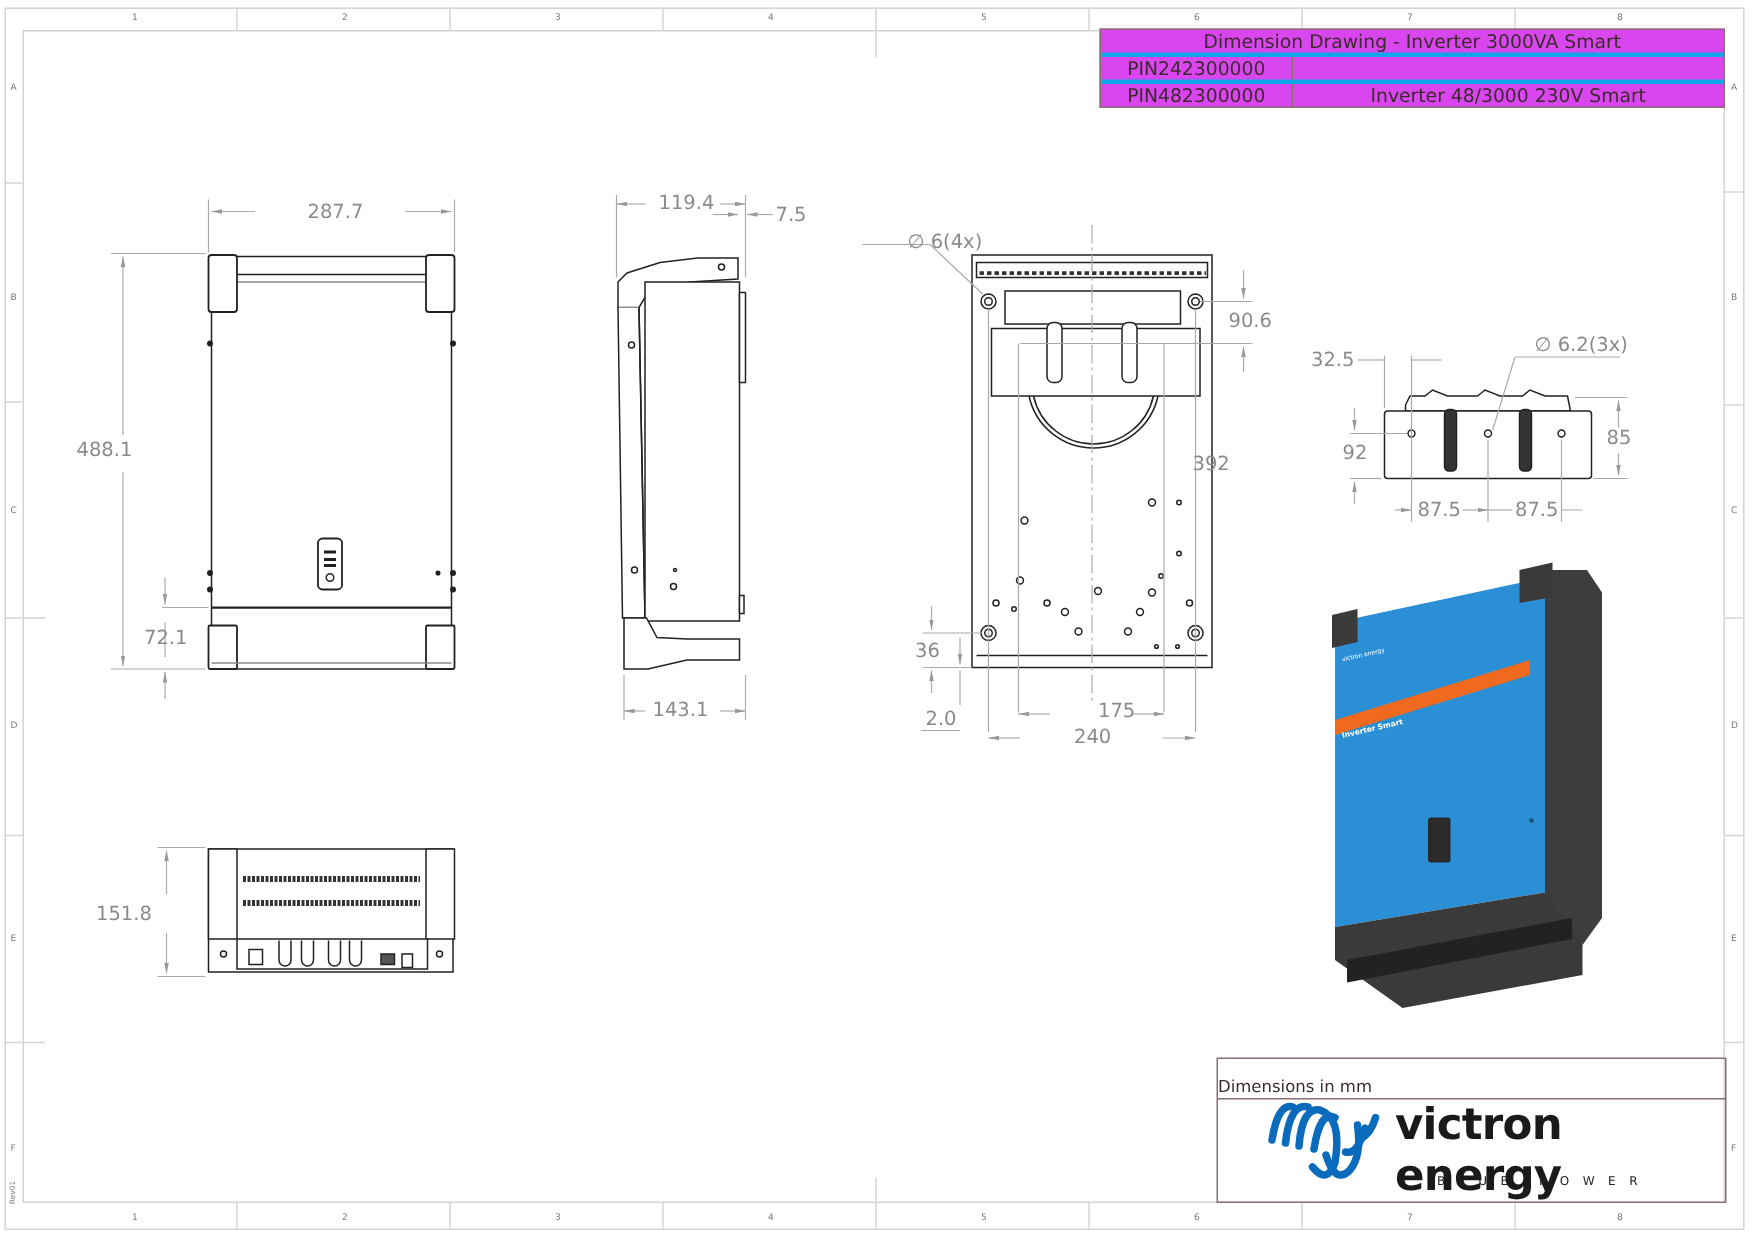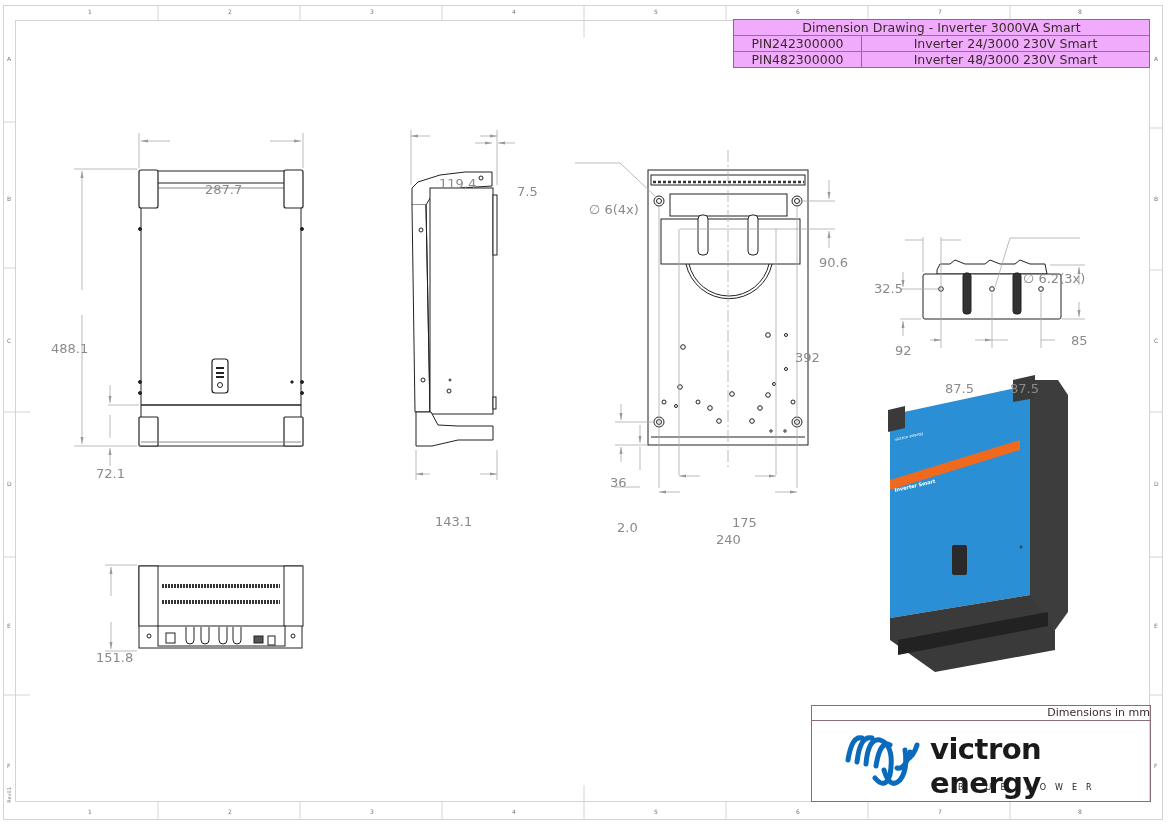--- a/index.html
+++ b/index.html
@@ -1,29 +1,29 @@
 <!DOCTYPE html>
 <html><head>
 <meta charset="utf-8">
 <style>
   html,body{margin:0;padding:0;background:#fff;}
   body{width:1175px;height:827px;position:relative;overflow:hidden;font-family:"DejaVu Sans",sans-serif;}
   .sheet{position:absolute;left:0;top:0;width:1175px;height:827px;}
   .frame-outer{position:absolute;left:3px;top:5px;width:1160px;height:815px;border:1px solid #d4d4d4;box-sizing:border-box;}
   .frame-inner{position:absolute;left:15px;top:20px;width:1135px;height:782px;border:1px solid #d4d4d4;box-sizing:border-box;}
   .zone-label{position:absolute;font-size:6px;color:#777;font-family:"DejaVu Sans",sans-serif;}
-  .title-block{position:absolute;left:733px;top:19px;width:417px;border:1px solid #8a6e74;box-sizing:border-box;font-size:12.5px;color:#3b2a2c;background:#f0abfc;}
-  .tb-row{display:flex;height:15px;line-height:15px;border-top:1px solid #0ea5e9;}
+  .title-block{position:absolute;left:733px;top:19px;width:417px;border:1px solid #8a6e74;box-sizing:border-box;font-size:12.5px;color:#3b2a2c;background:#d946ef;}
+  .tb-row{display:flex;height:15px;line-height:15px;border-top:3px solid #0ea5e9;}
   .tb-row:first-child{border-top:none;}
   .tb-title{width:100%;text-align:center;}
   .tb-pin{width:127px;text-align:center;border-right:1px solid #8a6e74;}
   .tb-desc{flex:1;text-align:center;}
-  .dim{position:absolute;font-size:13px;color:#8a8a8a;line-height:1;white-space:nowrap;margin-top:48px;}
+  .dim{position:absolute;font-size:13px;color:#8a8a8a;line-height:1;white-space:nowrap;}
   .units-block{position:absolute;left:811px;top:705px;width:340px;height:97px;border:1px solid #8a6e74;box-sizing:border-box;}
-  .units-title{height:14px;line-height:14px;text-align:right;font-size:11px;color:#3b2a2c;border-bottom:1px solid #8a6e74;}
+  .units-title{height:14px;line-height:14px;text-align:left;font-size:11px;color:#3b2a2c;border-bottom:1px solid #8a6e74;margin-top:12px;}
   .logo-text{position:absolute;left:118px;top:26px;font-size:29px;font-weight:bold;color:#1a1a1a;letter-spacing:-0.5px;font-family:"DejaVu Sans",sans-serif;}
   .logo-sub{position:absolute;left:146px;top:77px;font-size:8px;color:#222;letter-spacing:9px;}
   svg{position:absolute;left:0;top:0;}
 </style>
 </head>
 <body>
 
 <div class="sheet">
   <div class="frame-outer"></div>
   <div class="frame-inner"></div>
@@ -87,21 +87,20 @@
   <span class="zone-label" style="left:1154px;top:622px">E</span>
   <span class="zone-label" style="left:1154px;top:762px">F</span>
   <span class="zone-label" style="left:1px;top:792px;transform:rotate(-90deg);font-size:5px">Rev01</span>
 
   <div class="title-block">
     <div class="tb-row">
         <div class="tb-title">Dimension Drawing - Inverter 3000VA Smart</div>
       </div>
     <div class="tb-row">
       <div class="tb-pin">PIN242300000</div>
-      <div class="tb-desc">Inverter 24/3000 230V Smart</div>
     </div>
     <div class="tb-row">
       <div class="tb-pin">PIN482300000</div>
       <div class="tb-desc">Inverter 48/3000 230V Smart</div>
     </div>
   </div>
 
   <svg width="1175" height="827">
     <defs>
       <marker id="arr" markerWidth="8" markerHeight="6" refX="7" refY="3" orient="auto" markerUnits="userSpaceOnUse">
@@ -325,35 +324,35 @@
   </svg>
 
   <span class="dim" style="left:205px;top:135px">287.7</span>
   <span class="dim" style="left:51px;top:294px">488.1</span>
   <span class="dim" style="left:96px;top:419px">72.1</span>
 
   <span class="dim" style="left:439px;top:129px">119.4</span>
   <span class="dim" style="left:517px;top:137px">7.5</span>
   <span class="dim" style="left:435px;top:467px">143.1</span>
 
-  <span class="dim" style="left:589px;top:155px">∅ 6(4x)</span>
+  <span class="dim" style="left:605px;top:155px">∅ 6(4x)</span>
   <span class="dim" style="left:819px;top:208px">90.6</span>
   <span class="dim" style="left:795px;top:303px">392</span>
   <span class="dim" style="left:610px;top:428px">36</span>
   <span class="dim" style="left:617px;top:473px">2.0</span>
   <span class="dim" style="left:732px;top:468px">175</span>
   <span class="dim" style="left:716px;top:485px">240</span>
 
   <span class="dim" style="left:874px;top:234px">32.5</span>
   <span class="dim" style="left:1023px;top:224px">∅ 6.2(3x)</span>
   <span class="dim" style="left:895px;top:296px">92</span>
   <span class="dim" style="left:1071px;top:286px">85</span>
   <span class="dim" style="left:945px;top:334px">87.5</span>
   <span class="dim" style="left:1010px;top:334px">87.5</span>
 
-  <span class="dim" style="left:96px;top:603px">151.8</span>
+  <span class="dim" style="left:64px;top:603px">151.8</span>
 
   <div class="units-block">
     <div class="units-title">Dimensions in mm</div>
     <div class="logo-text">victron energy</div>
     <div class="logo-sub">BLUE POWER</div>
   </div>
 </div>
 
 </body></html>

